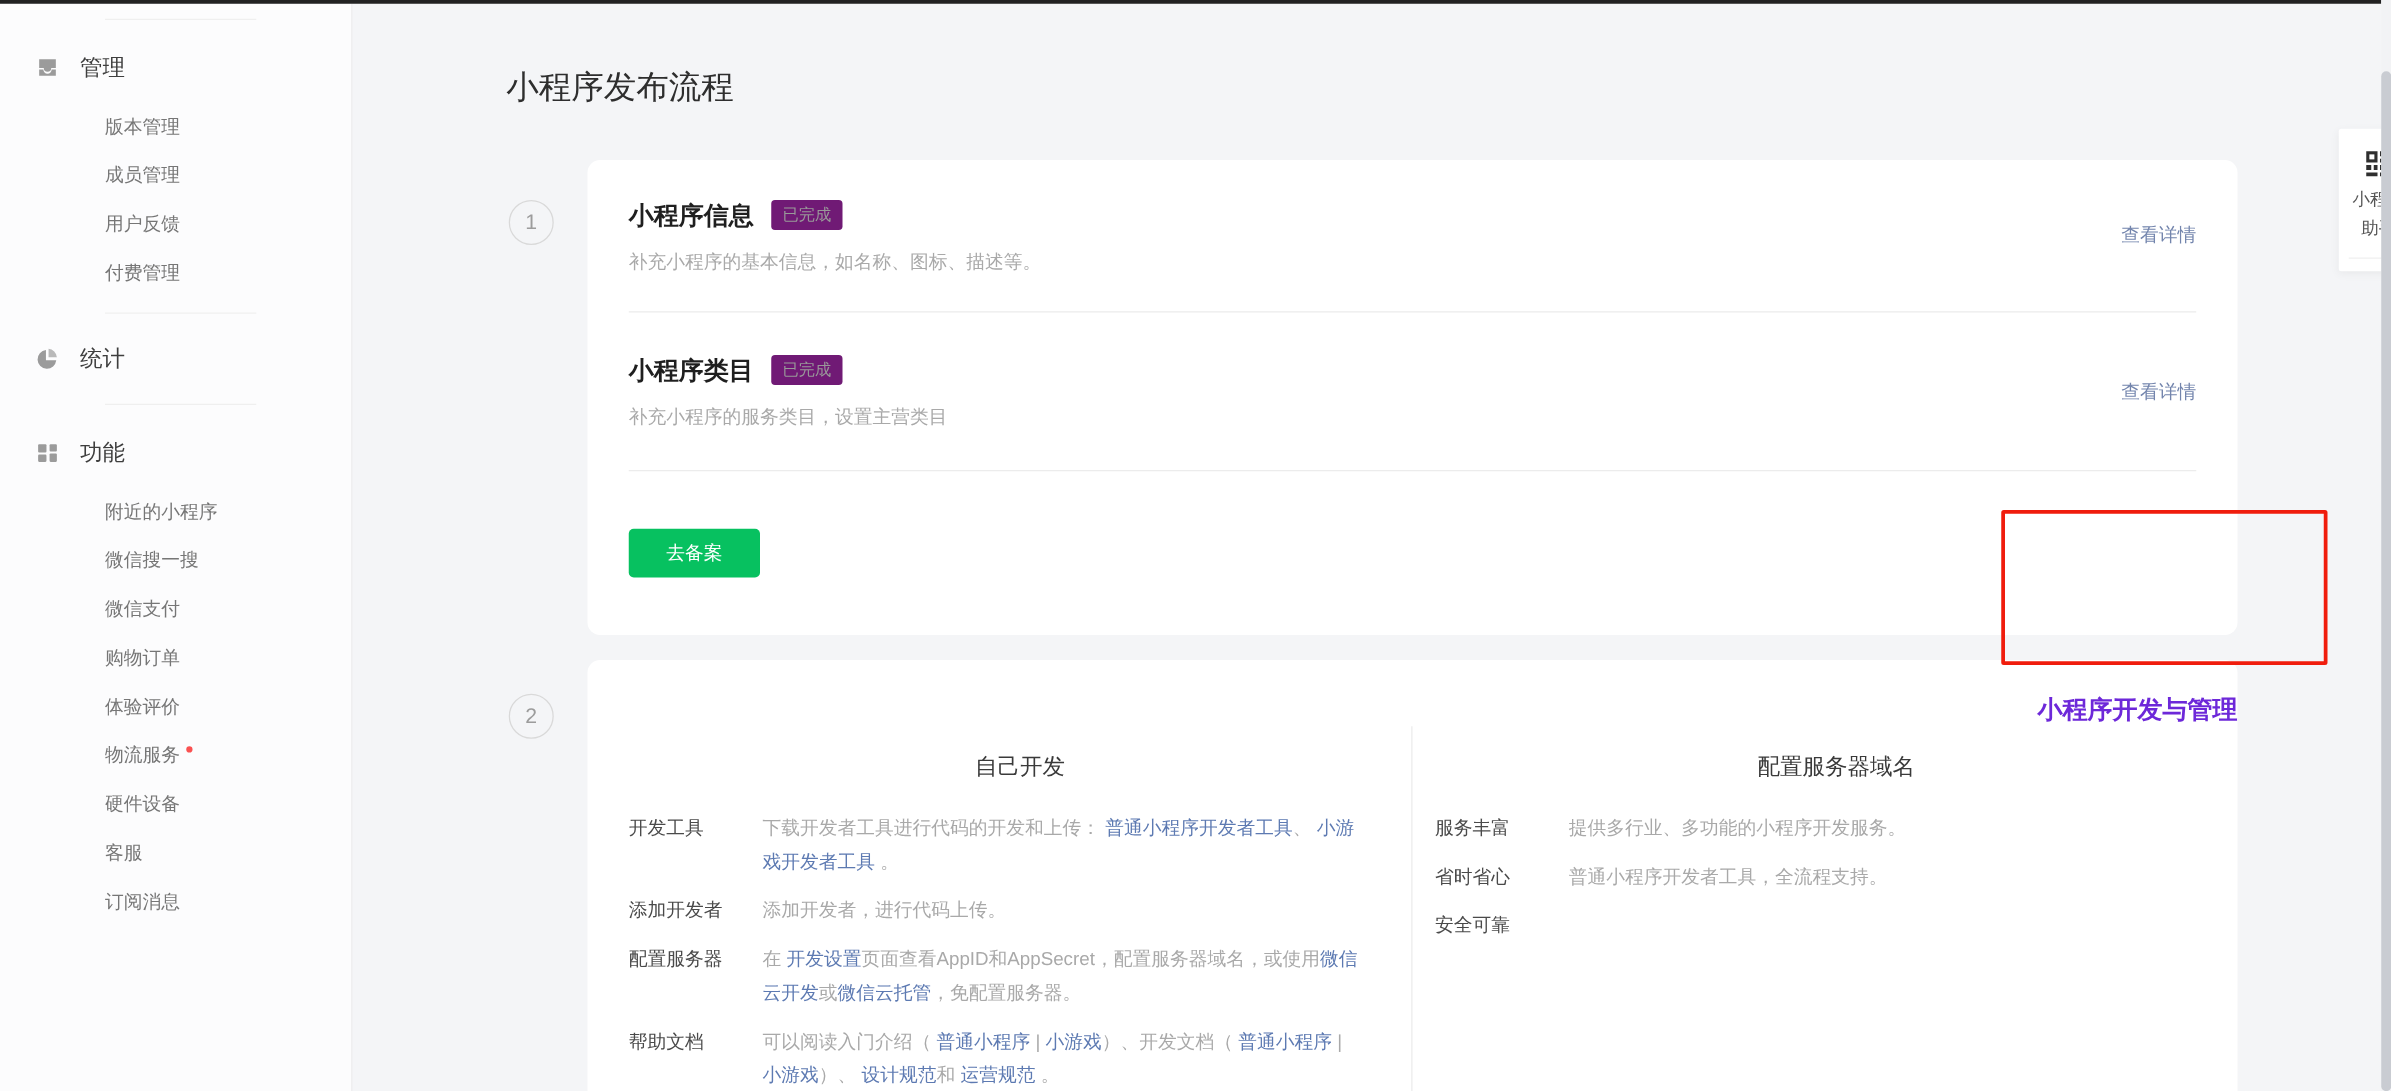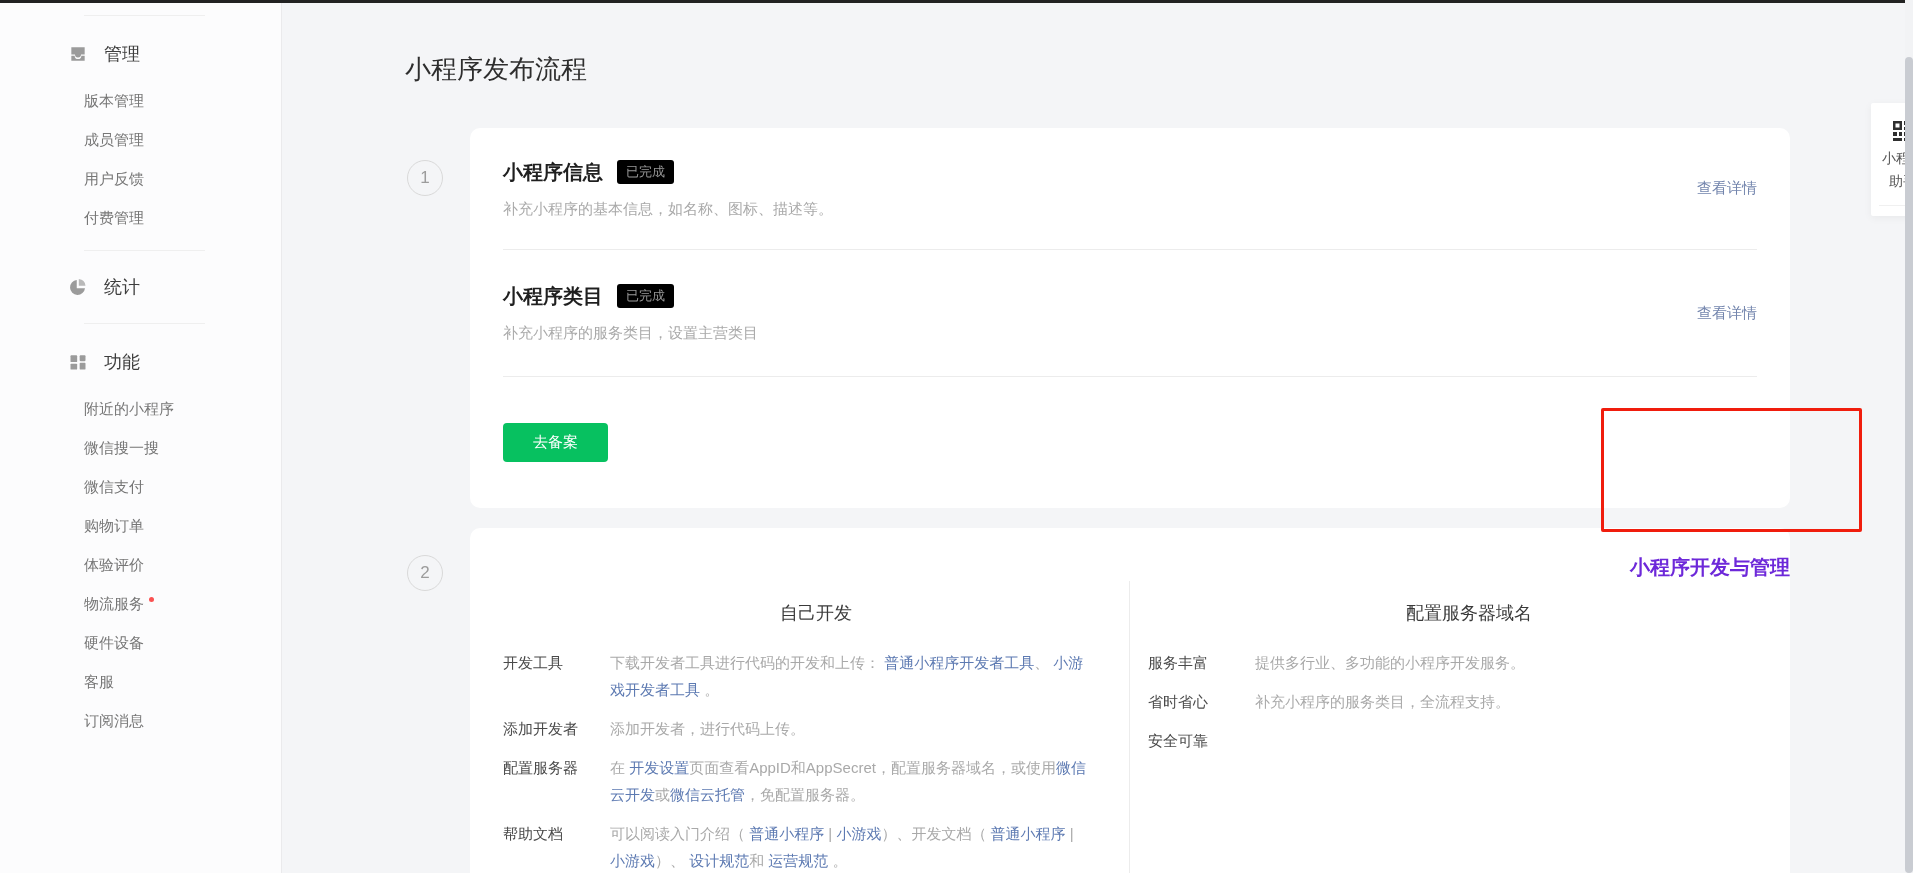--- a/index.html
+++ b/index.html
@@ -14,21 +14,21 @@
   .topbar { position:absolute; top:0; left:0; right:8px; height:3px; background:#222; z-index:30; }
 
   
   .sidebar { position:absolute; left:0; top:3px; bottom:0; width:282px;
              background:#fcfcfd; border-right:1px solid #eaeaec; }
   .side-home { margin-top:62px; height:42px; display:flex; align-items:center; padding-left:44px; cursor:pointer; }
   .side-home .lbl { margin-left:16px; font-size:18px; color:#07c160; }
   .side-icon { width:20px; height:20px; display:inline-flex; }
   .side-divider { height:1px; background:#efefef; margin-left:84px; width:121px; }
   .d1 { margin-top:12px; } .d2 { margin-top:12px; } .d3 { margin-top:16px; }
-  .side-group { margin-top:18px; height:40px; display:flex; align-items:center; padding-left:68px; cursor:pointer; }
+  .side-group { margin-top:18px; height:40px; display:flex; align-items:center; padding-left:28px; cursor:pointer; }
   .side-group.g2 { margin-top:16px; }
   .side-group .lbl { margin-left:16px; font-size:18px; color:#3e3e3e; }
   .side-sub { margin-top:8px; }
   .side-sub-item { height:39px; display:flex; align-items:center; padding-left:84px;
                    font-size:15px; color:#767676; cursor:pointer; position:relative; }
   .reddot { width:5px; height:5px; border-radius:50%; background:#fa5151; display:inline-block;
             margin:-10px 0 0 5px; }
 
   
   .page-title { position:absolute; left:405px; top:52px; font-size:26px; color:#2e2e2e; font-weight:400; }
@@ -40,21 +40,21 @@
 
   .card { position:absolute; left:470px; width:1320px; background:#fff; border-radius:10px; }
   .card1 { top:128px; height:380px; }
   .card2 { top:528px; height:440px; padding-top:26px; border-radius:10px 10px 0 0; }
 
   .prow { margin:0 33px; display:flex; align-items:center; justify-content:space-between; }
   .prow.b { border-bottom:1px solid #ececec; }
   .pr1 { height:122px; } .pr2 { height:127px; } .pr3 { height:131px; }
   .prow h3 { font-size:20px; font-weight:600; color:#1f1f1f; display:inline; }
   .badge { display:inline-block; margin-left:14px; font-size:13px; color:#999;
-           background:#000000; padding:3px 9px; border-radius:3px; vertical-align:3px; }
+           background:#701a75; padding:3px 9px; border-radius:3px; vertical-align:3px; }
   .pdesc { margin-top:14px; font-size:15px; color:#a9a9a9;font-family:Liberation Serif, serif; }
   .detail-link { font-size:15px; color:#7385ad; cursor:pointer; }
   .go-btn { background:#07c160; color:#fff; font-size:15px; border:none; border-radius:4px;
             padding:10px 30px; cursor:pointer; }
   .help-q { display:inline-flex; width:16px; height:16px; border-radius:50%; border:1px solid #bfbfbf;
             color:#b3b3b3; font-size:11px; align-items:center; justify-content:center;
             margin-left:6px; vertical-align:-2px; cursor:pointer; }
 
   .card2 h2 { margin-left:15px; font-size:20px; font-weight:600; color:#6d28d9;text-align:right; }
   .cols { display:flex; margin-top:0; }
@@ -229,21 +229,21 @@
       </div>
     </div>
     <div class="col col-right">
       <div class="col-header">配置服务器域名</div>
       <div class="drow">
         <div class="drow-label">服务丰富</div>
         <div class="drow-content"><span>提供多行业、多功能的小程序开发服务。</span></div>
       </div>
       <div class="drow">
         <div class="drow-label">省时省心</div>
-        <div class="drow-content"><span>补充小程序的服务类目，全流程支持。</span></div>
+        <div class="drow-content"><span>普通小程序开发者工具，全流程支持。</span></div>
       </div>
       <div class="drow">
         <div class="drow-label">安全可靠</div>
       </div>
     </div>
   </div>
 </section>
 
 <div class="assistant">
   <span class="qr">

